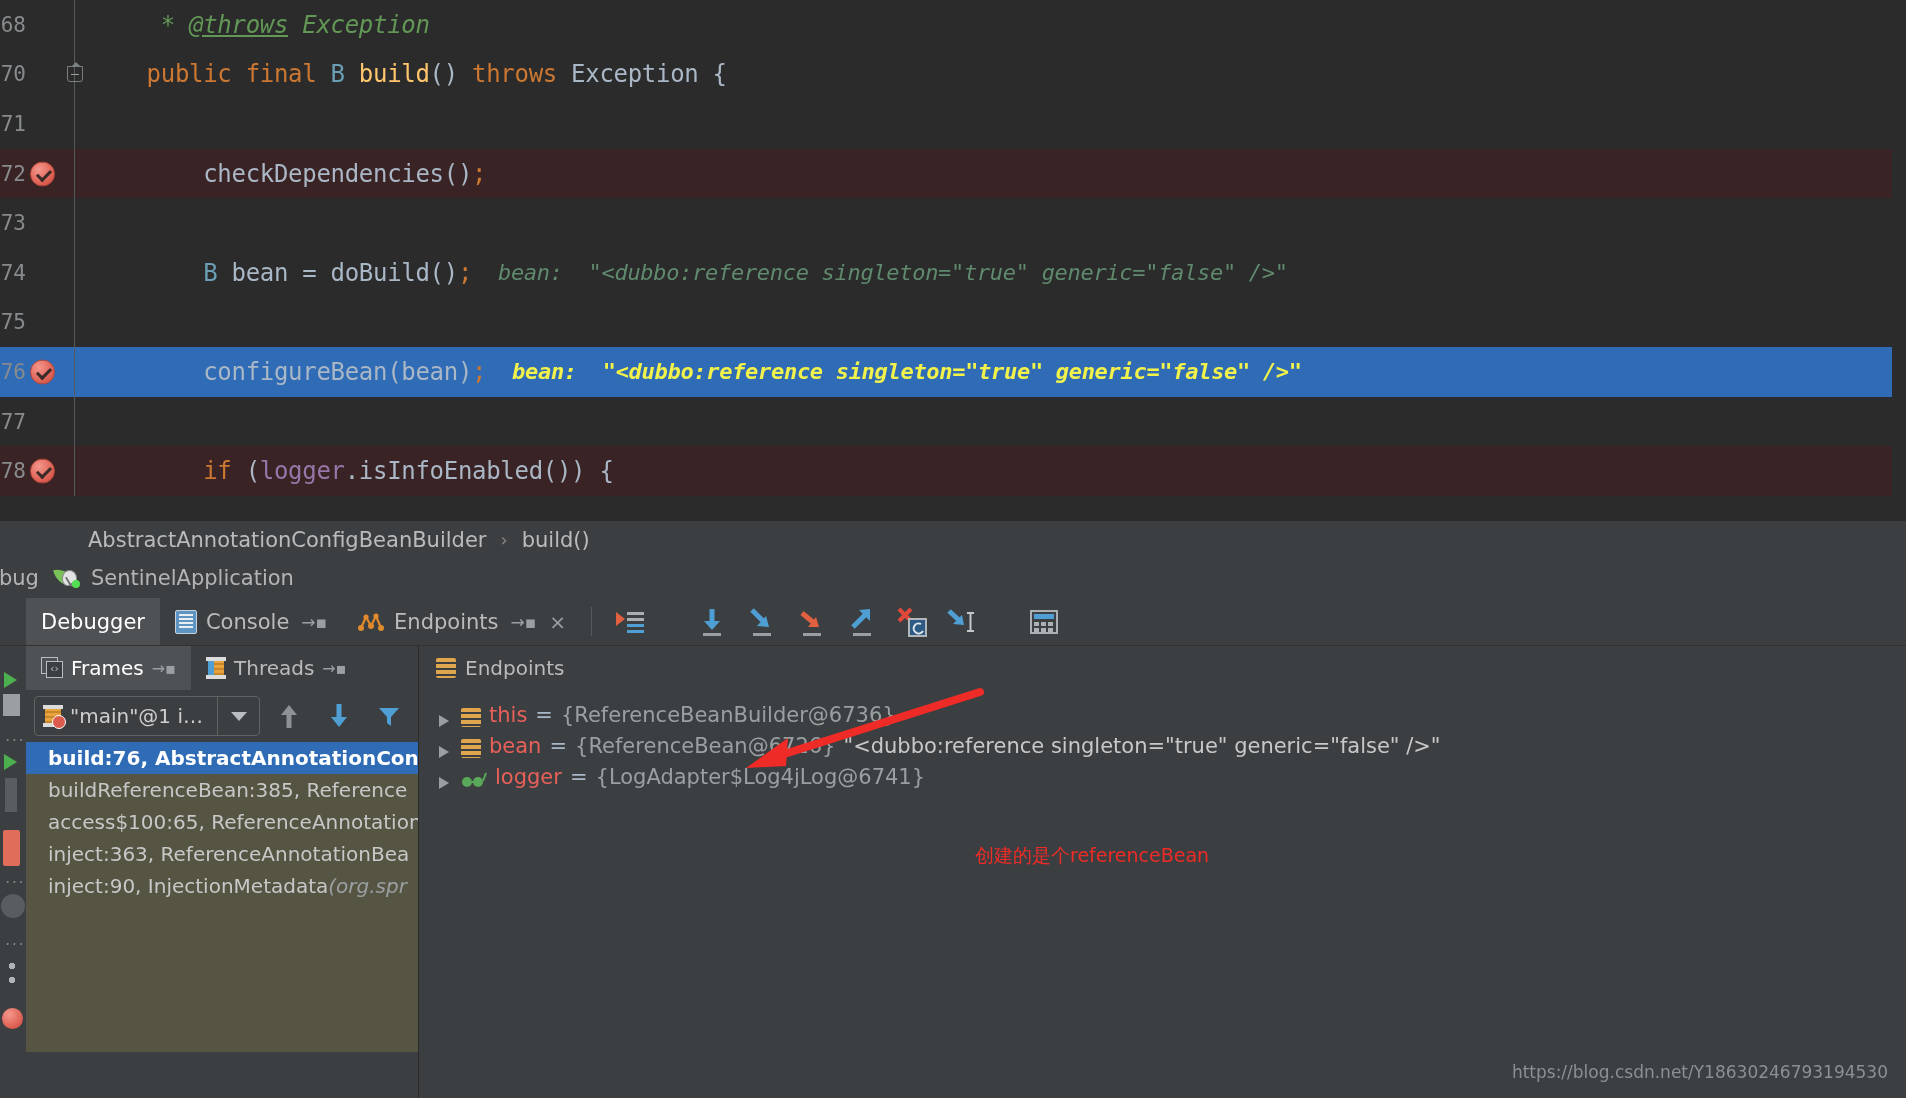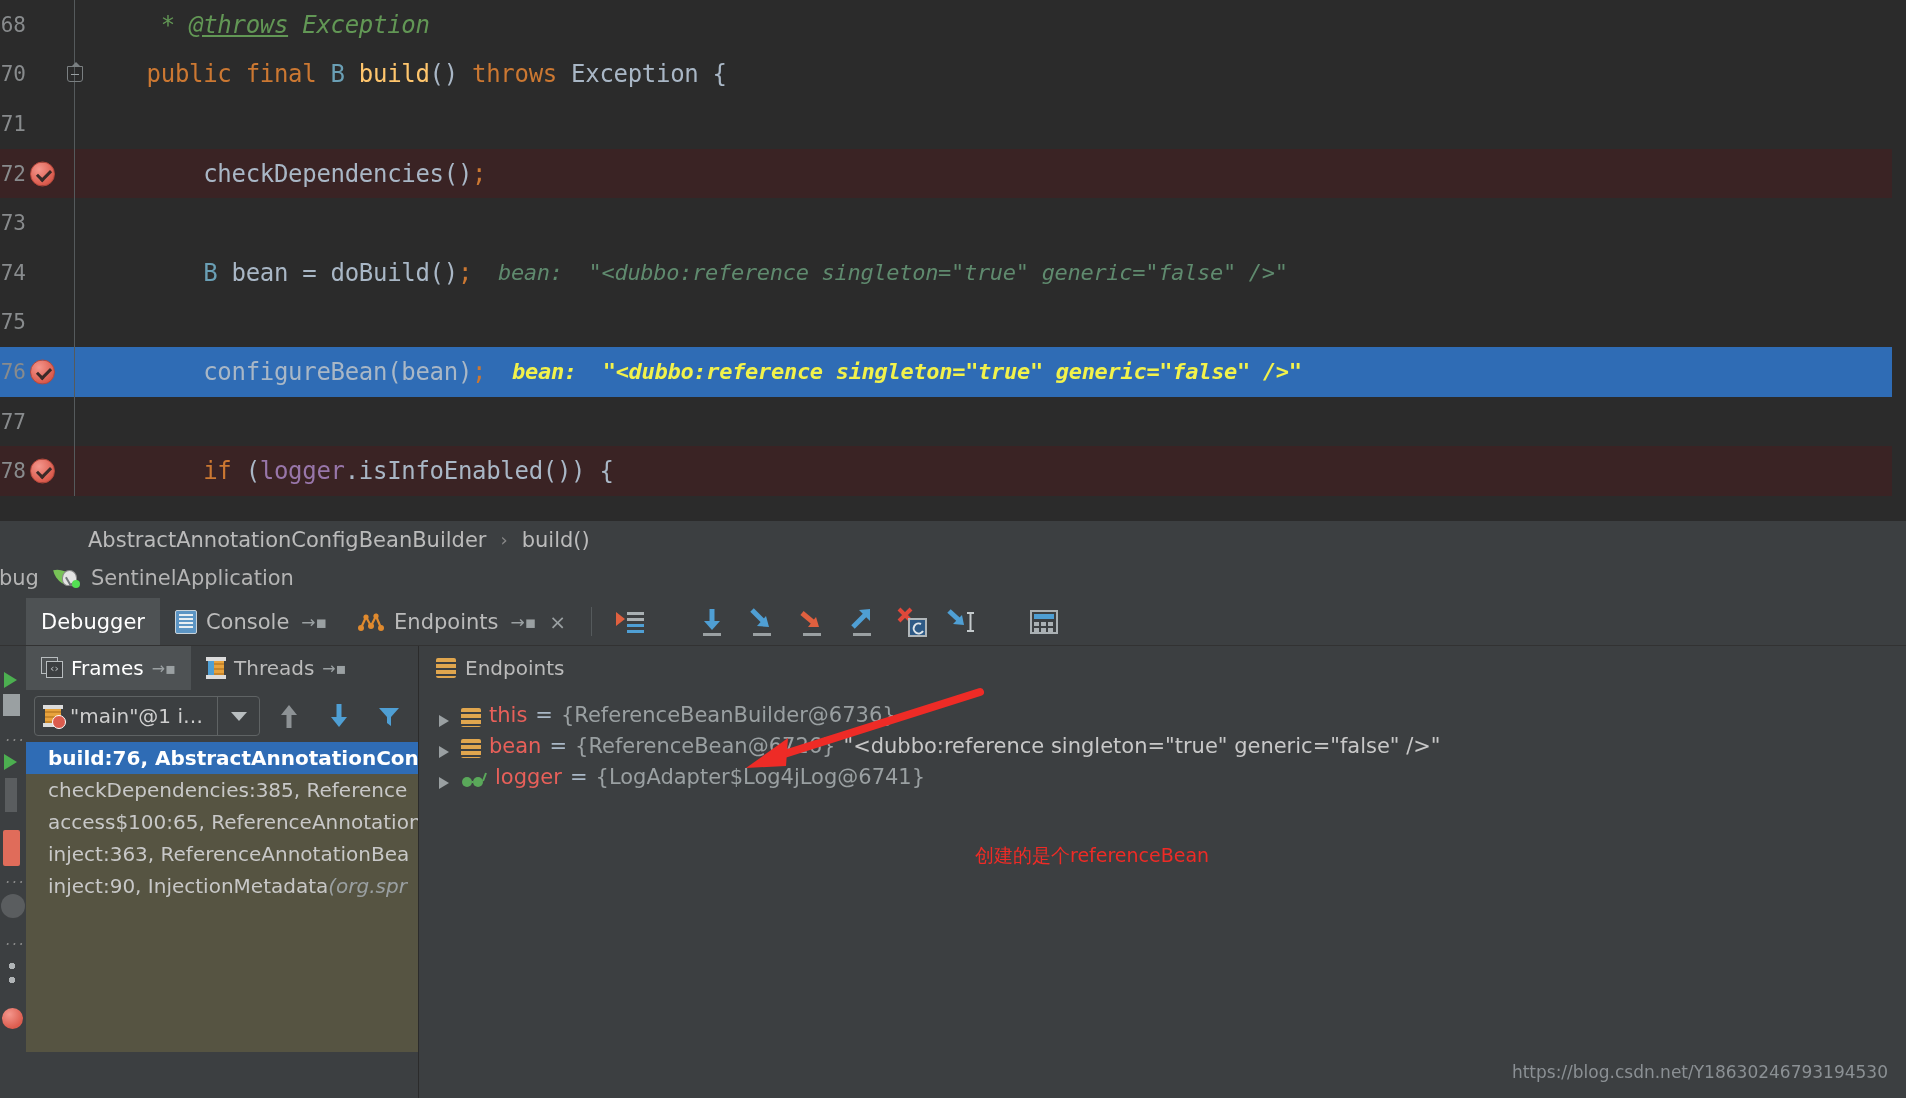--- a/index.html
+++ b/index.html
@@ -616,21 +616,21 @@
           <path d="M3 5 L23 5 L15 14 L15 23 L11 20 L11 14 Z" fill="#4f9fd4"></path>
         </svg>
       </div>
     </div>
 
     <div class="frames-list" id="frames-list">
         <div class="frame-row sel">
           <span>build:76, AbstractAnnotationConfigB</span>
         </div>
         <div class="frame-row">
-          <span>checkDependencies:385, Reference</span>
+          <span>buildReferenceBean:385, Reference</span>
         </div>
         <div class="frame-row">
           <span>access$100:65, ReferenceAnnotation</span>
         </div>
         <div class="frame-row">
           <span>inject:363, ReferenceAnnotationBea</span>
         </div>
         <div class="frame-row">
           <span>inject:90, InjectionMetadata </span>
           <span class="pkg">(org.spr</span>

